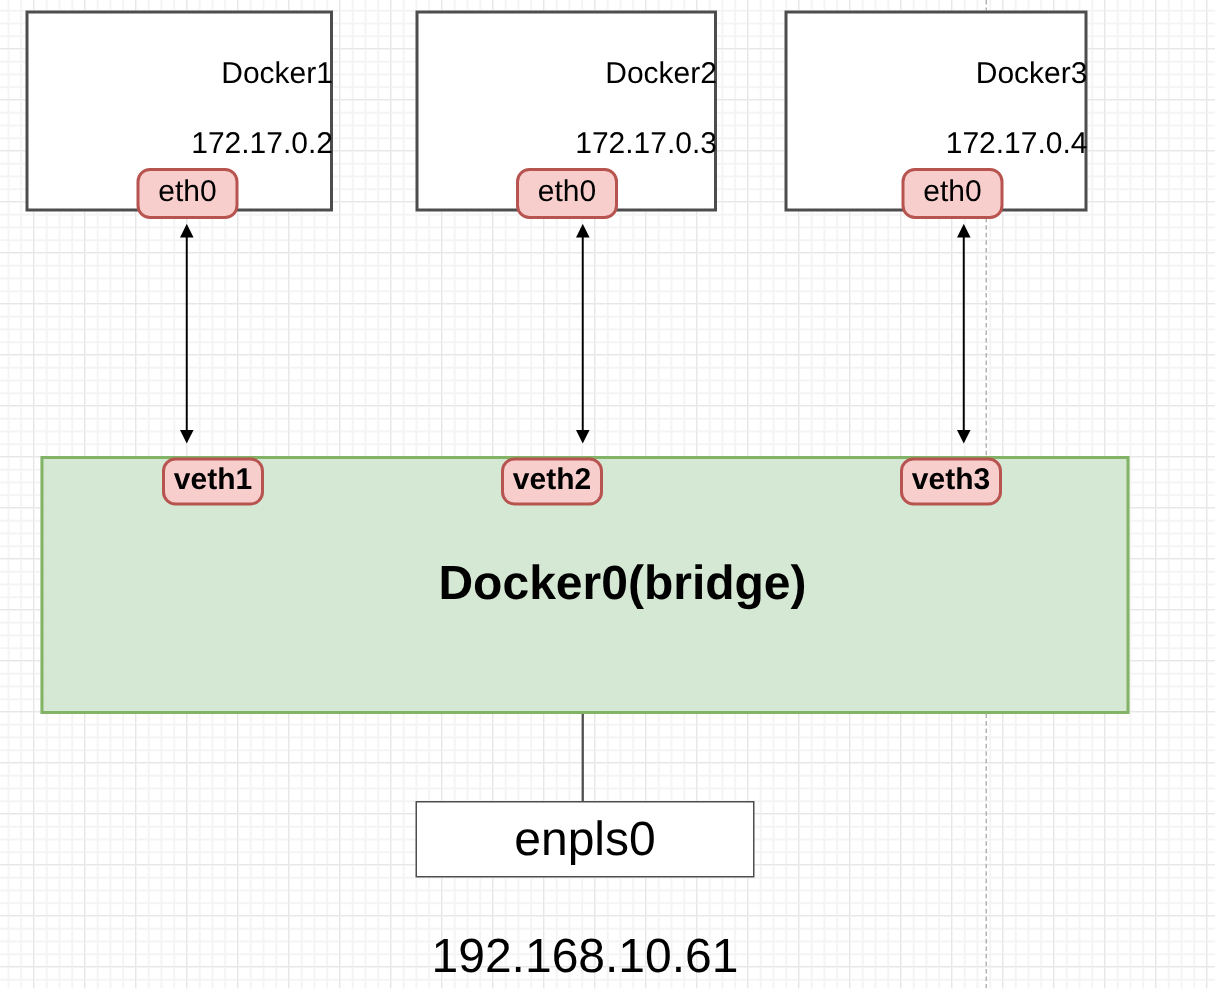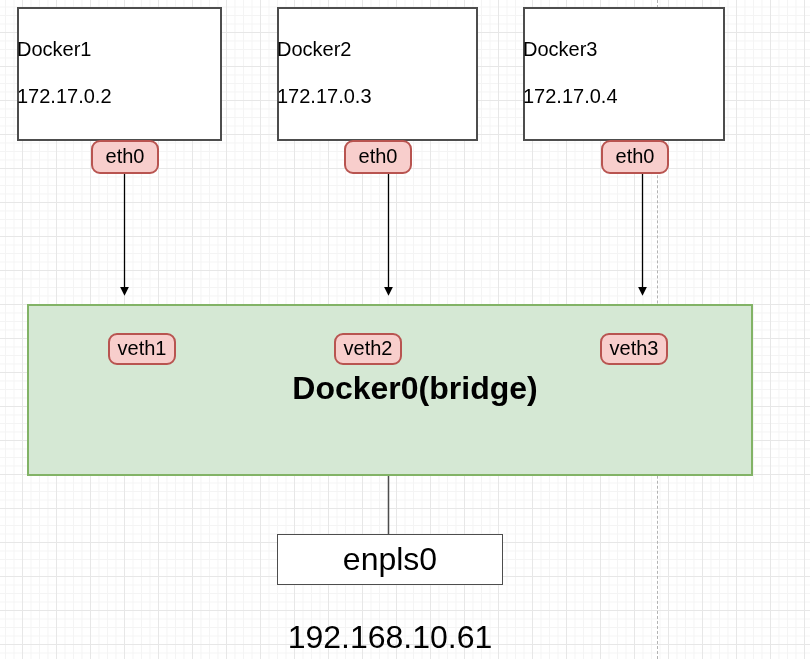--- a/index.html
+++ b/index.html
@@ -22,31 +22,31 @@
   .page-divider {
     position: absolute; left: 657px; top: 0; width: 0; height: 659px;
     border-left: 1px dashed var(--page-divider, #b3b3b3);
   }
   svg.layer { position: absolute; left: 0; top: 0; pointer-events: none; }
   .node {
     position: absolute; box-sizing: border-box;
     background: #ffffff; border: 2px solid var(--box-border, #4d4d4d);
   }
   .node-text {
-    position: absolute; text-align: left;
+    position: absolute; text-align: right;
     font-size: 20px; line-height: 24px; white-space: nowrap;
   }
   .port {
     position: absolute; width: 68px; height: 34px; box-sizing: border-box;
     border-radius: 9px;
     background: var(--port-fill, #f8cecc);
     border: 2px solid var(--port-border, #b85450);
-    font-size: 20px; line-height: 29px; text-align: center; white-space: nowrap; margin-top: 28px;
+    font-size: 20px; line-height: 29px; text-align: center; white-space: nowrap;
   }
-  .port.veth { height: 32px; line-height: 27px; }
+  .port.veth { height: 32px; line-height: 27px; font-weight: bold; }
   .bridge {
     position: absolute; left: 27px; top: 304px; width: 726px; height: 172px;
     box-sizing: border-box;
     background: var(--bridge-fill, #d5e8d4);
     border: 2px solid var(--bridge-border, #82b366);
   }
   .bridge-text {
     position: absolute; left: 27px; top: 369px; width: 776px;
     text-align: center; font-size: 32px; font-weight: bold; line-height: 38px;
   }

